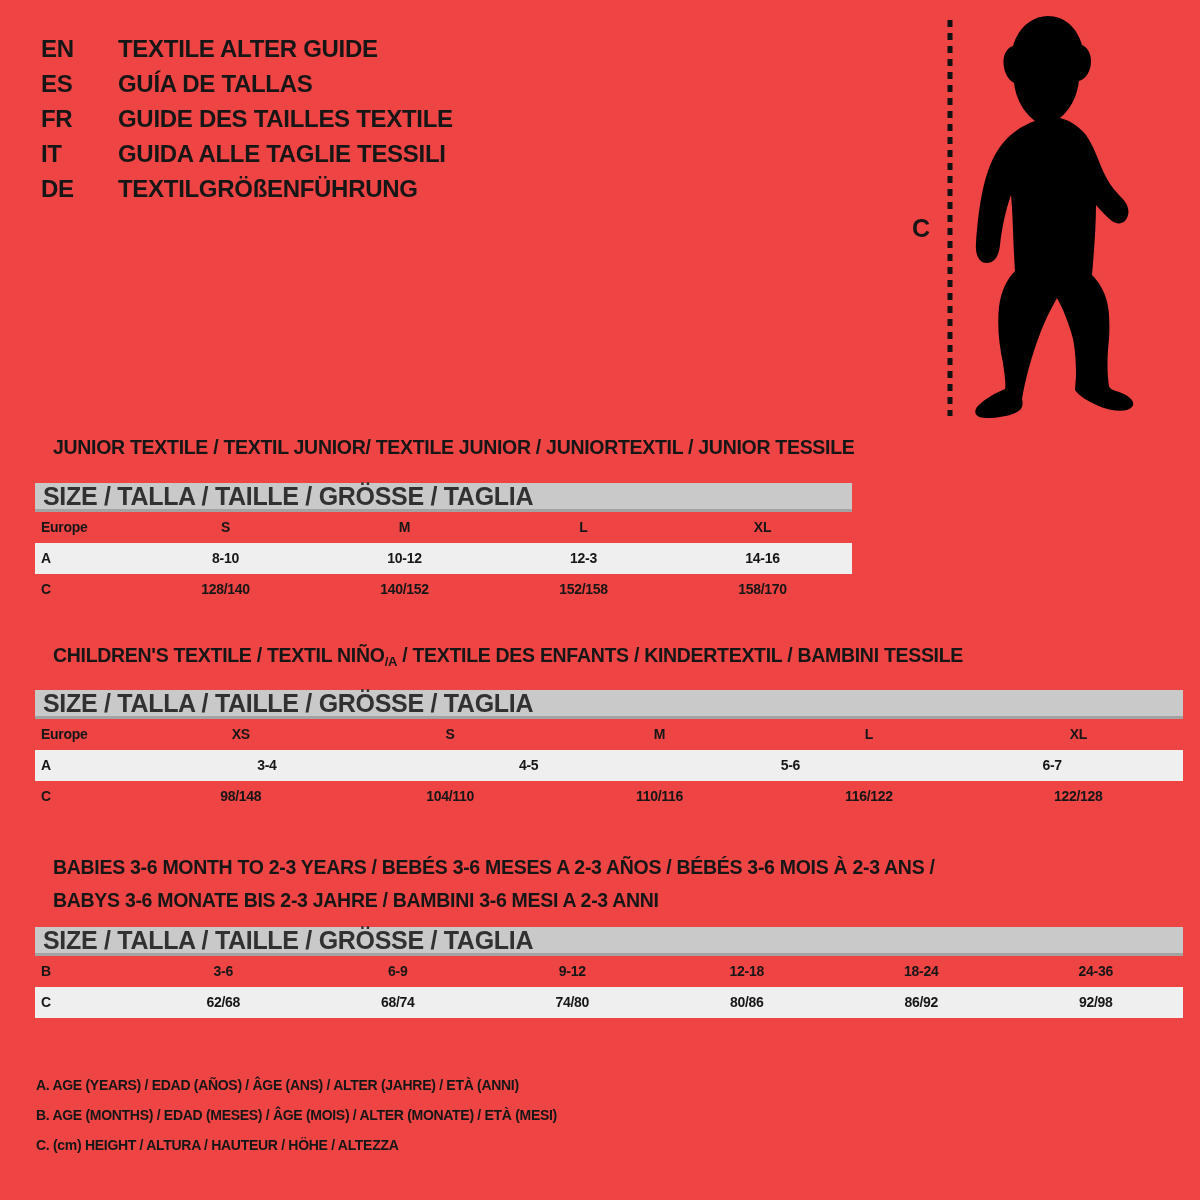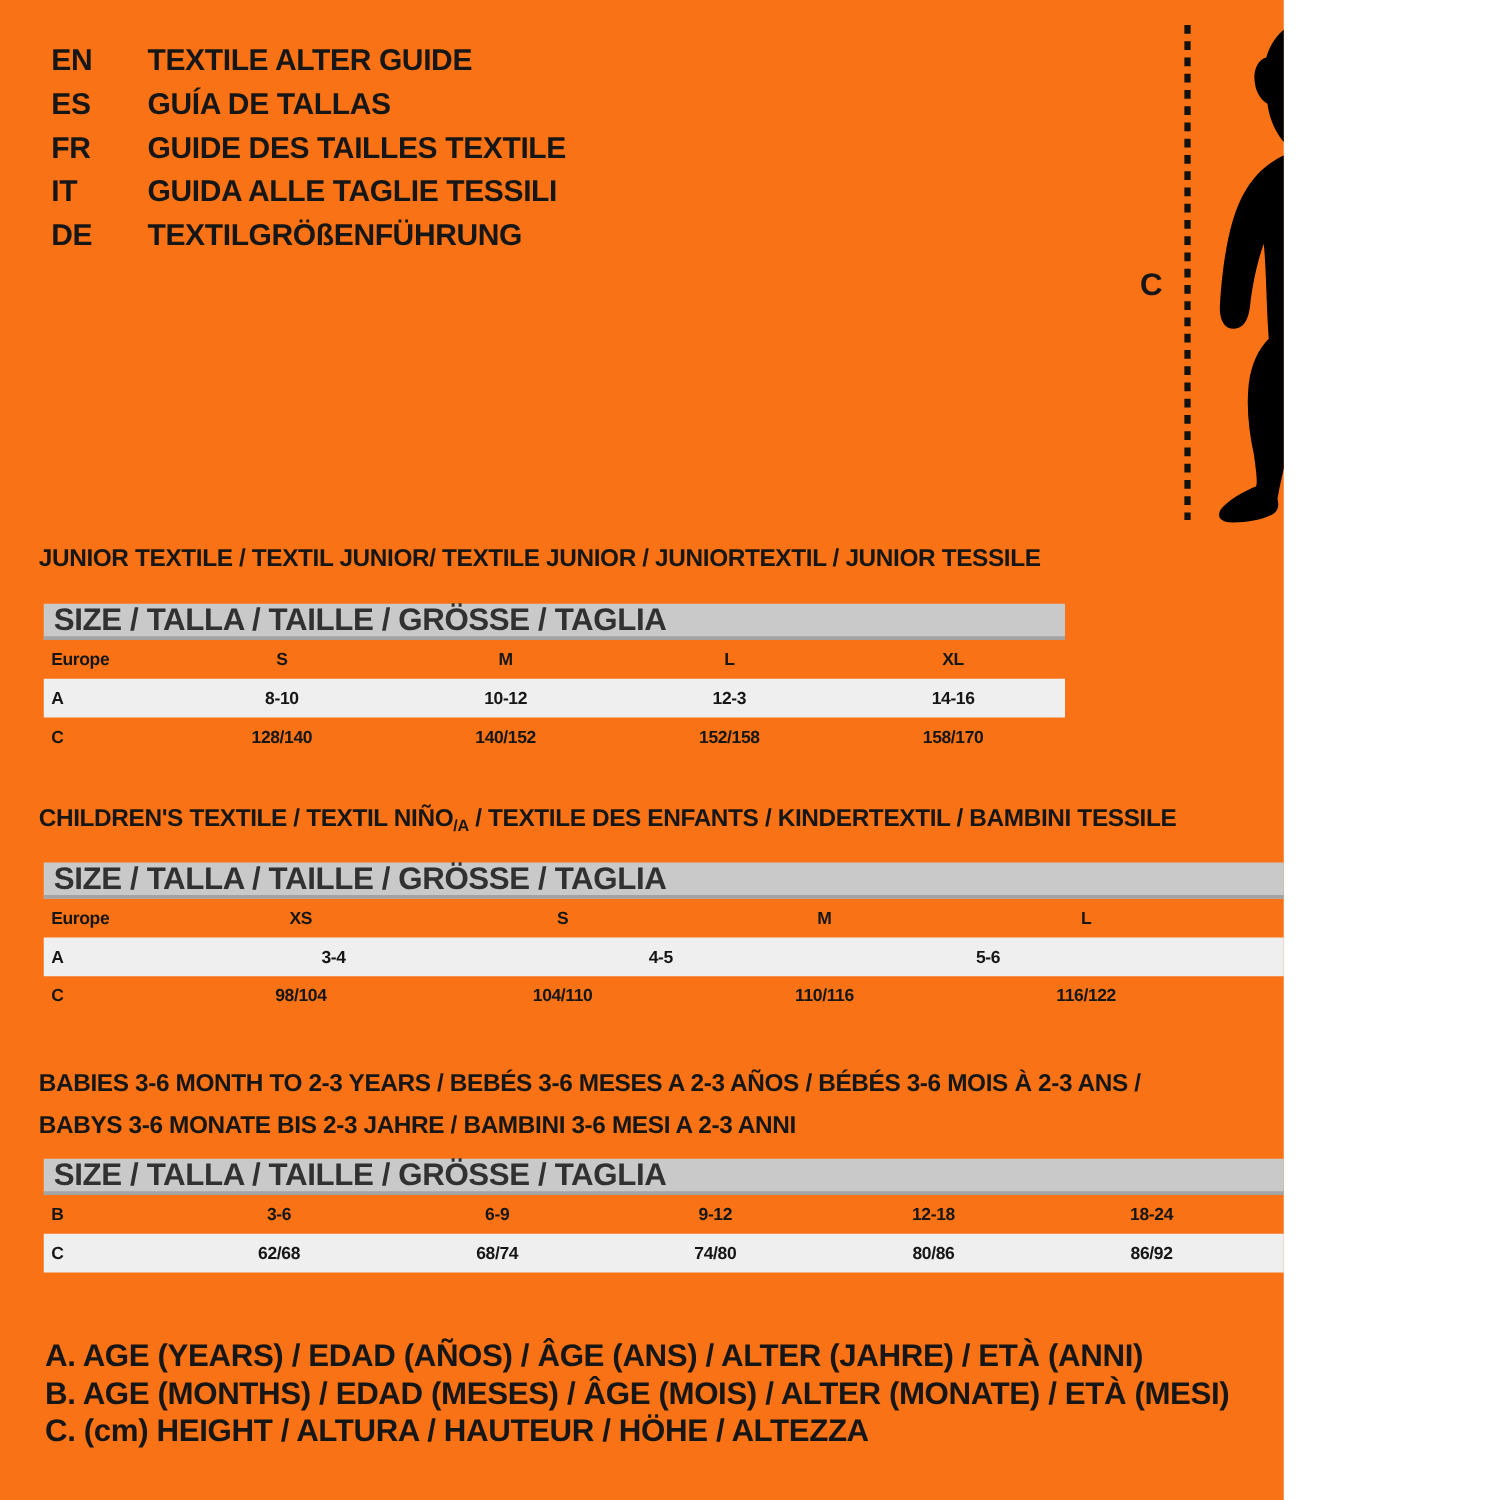--- a/index.html
+++ b/index.html
@@ -1,46 +1,46 @@
 <!DOCTYPE html>
 <html><head>
 <meta charset="utf-8">
 <style>
   html,body{margin:0;padding:0;background:#fff;}
   .canvas{
-    position:relative;width:1027px;height:1200px;background:#f97316;overflow:hidden;
+    position:relative;width:1200px;height:1200px;background:#ef4444;overflow:hidden;
     font-family:"Liberation Sans","DejaVu Sans",sans-serif;
     font-weight:bold;color:#161616;letter-spacing:-0.3px;
   }
   
   .lang-block{position:absolute;top:31px;left:41px;}
   .lang-row{display:flex;height:35px;align-items:center;font-size:24px;}
   .lang-code{width:77px;flex:0 0 77px;}
   .lang-title{white-space:nowrap;}
   
   .figure{position:absolute;top:12px;left:940px;width:200px;height:410px;}
   .figure-label{position:absolute;top:214px;left:912px;font-size:25px;}
   
-  .section-heading{position:absolute;left:31px;font-size:19.5px;white-space:nowrap;}
+  .section-heading{position:absolute;left:53px;font-size:19.5px;white-space:nowrap;}
   .heading-sub{font-size:13px;vertical-align:-4px;}
   .two-line{line-height:33px;}
   
   .sg-table{position:absolute;left:35px;}
   .sg-table.narrow{width:817px;}
   .sg-table.wide{width:1148px;}
   .size-bar{
     height:26px;line-height:26px;background:#c9c9c9;border-bottom:3px solid #a3a3a3;
     padding-left:8px;font-size:25px;color:#313131;
   }
   .t-row{display:flex;height:31px;line-height:31px;font-size:14px;}
   .t-row.shade{background:#efefef;}
   .t-label{flex:0 0 95px;padding-left:6px;text-align:left;}
   .t-cell{flex:1;text-align:center;}
   
-  .legend{position:absolute;left:36px;top:1070px;font-size:25px;line-height:30px;}
+  .legend{position:absolute;left:36px;top:1070px;font-size:14px;line-height:30px;}
   .legend div{white-space:nowrap;}
 </style>
 </head>
 <body>
 
 <div class="canvas">
 
   <div class="lang-block">
     <div class="lang-row">
       <span class="lang-code">EN</span>
@@ -109,21 +109,21 @@
     </div>
     <div class="t-row shade">
       <span class="t-label">A</span>
       <span class="t-cell">3-4</span>
       <span class="t-cell">4-5</span>
       <span class="t-cell">5-6</span>
       <span class="t-cell">6-7</span>
     </div>
     <div class="t-row">
       <span class="t-label">C</span>
-      <span class="t-cell">98/104</span>
+      <span class="t-cell">98/148</span>
       <span class="t-cell">104/110</span>
       <span class="t-cell">110/116</span>
       <span class="t-cell">116/122</span>
       <span class="t-cell">122/128</span>
     </div>
   </div>
 
   <div class="section-heading two-line" style="top:851px;">
     <div>BABIES 3-6 MONTH TO 2-3 YEARS / BEBÉS 3-6 MESES A 2-3 AÑOS / BÉBÉS 3-6 MOIS À 2-3 ANS /</div>
     <div>BABYS 3-6 MONATE BIS 2-3 JAHRE / BAMBINI 3-6 MESI A 2-3 ANNI</div>

